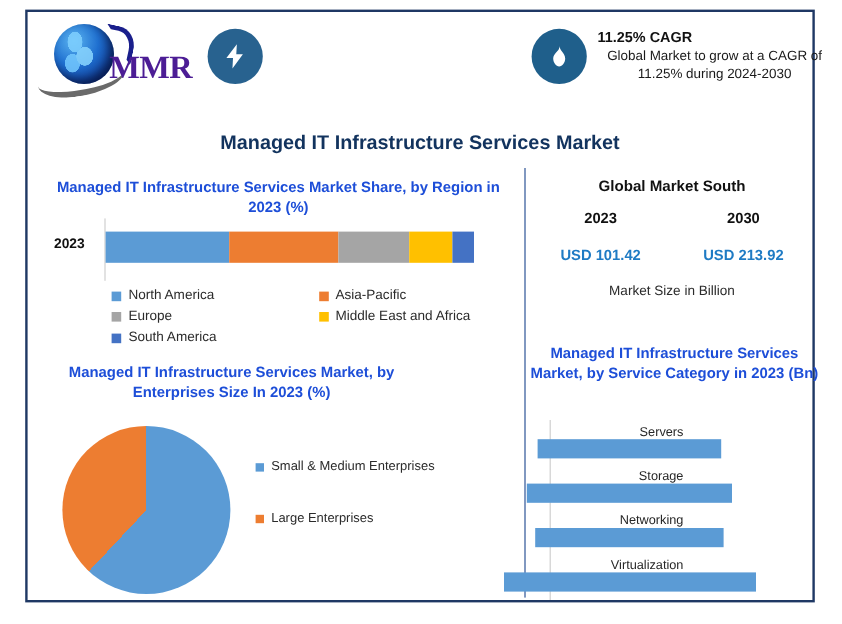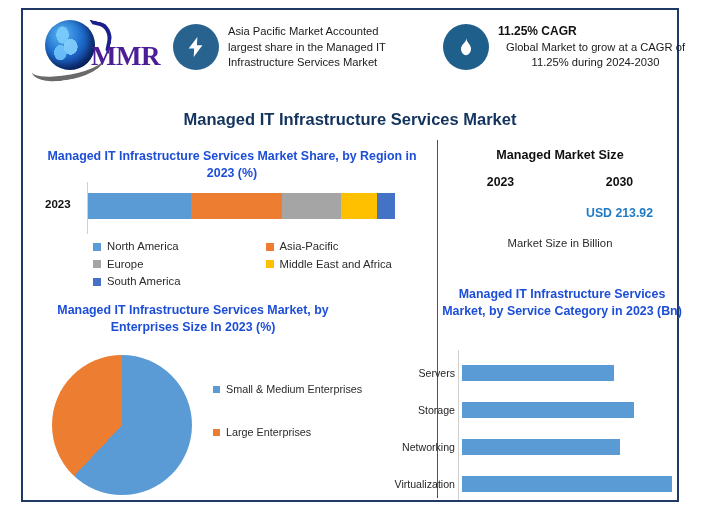--- a/index.html
+++ b/index.html
@@ -83,21 +83,21 @@
   .gms-row{display:flex;margin-top:13px;}
   .gms-col{width:50%;}
   .gms-year{font-size:12.3px;font-weight:bold;color:#111;}
   .gms-val{font-size:12.3px;font-weight:bold;color:#1f7bc4;margin-top:17px;}
   .gms-foot{margin-top:17px;font-size:11.3px;color:#2b2b2b;}
   .gms-foot b{font-weight:normal;margin-top:12px;}
 
   .svc-block{position:absolute;left:415px;top:276px;width:248px;}
   .svc-chart{position:absolute;left:335px;top:340px;width:330px;height:150px;}
   .svc-axis{position:absolute;left:100px;top:0;width:1px;height:150px;background:#cfcfcf;}
-  .svc-row{position:absolute;left:0;width:100%;height:37px;display:flex;align-items:center;}
+  .svc-row{position:absolute;left:0;width:100%;height:37px;display:flex;align-items:center;flex-direction:column;}
   .svc-lab{width:97px;text-align:right;font-size:10.6px;color:#262626;padding-right:4px;}
   .svc-bar{height:16px;background:#5b9bd5;margin-left:3px;}
 </style>
 </head>
 <body>
 
 <div class="frame">
 
   <div class="header">
 
@@ -107,21 +107,20 @@
       <div class="mmr-hook"></div>
       <div class="mmr-text">MMR</div>
     </div>
 
     <div class="hl hl-1">
       <div class="badge">
         <svg class="bolt" viewBox="0 0 24 24" fill="currentColor" aria-hidden="true">
           <path d="M13.5 1 4 13.5h6L9.5 23 19 10h-6z"></path>
         </svg>
       </div>
-      <div class="hl-txt">Asia Pacific Market Accounted largest share in the Managed IT Infrastructure Services Market</div>
     </div>
 
     <div class="hl hl-2">
       <div class="badge navy">
         <svg class="flame" viewBox="0 0 24 24" fill="currentColor" aria-hidden="true">
           <path d="M12 1.5c.6 3.2-1.4 4.6-2.9 6.3C7.4 9.7 6 11.5 6 14.2 6 18.3 8.9 22 12 22s6-3.7 6-7.8c0-3.6-2.2-5.6-3.6-7.6-1-1.4-1.8-3-2.4-5.1z"></path>
         </svg>
       </div>
       <div class="hl-txt centered">
         <span class="cagr-num">11.25% CAGR</span>
@@ -183,24 +182,25 @@
       </div>
       <div class="pl-item">
         <span class="pl-sw" style="background: rgb(237, 125, 49);"></span>
         <span>Large Enterprises</span>
       </div>
     </div>
 
   <div class="divider"></div>
 
   <div class="gms">
-    <div class="gms-title">Managed Market Size</div>
+    <div class="gms-title">Global Market South</div>
     <div class="gms-row">
       <div class="gms-col">
         <div class="gms-year">2023</div>
+        <div class="gms-val">USD 101.42</div>
       </div>
       <div class="gms-col">
         <div class="gms-year">2030</div>
         <div class="gms-val">USD 213.92</div>
       </div>
     </div>
     <div class="gms-foot">
       <span>Market Size in </span><b>Billion</b>
     </div>
   </div>

